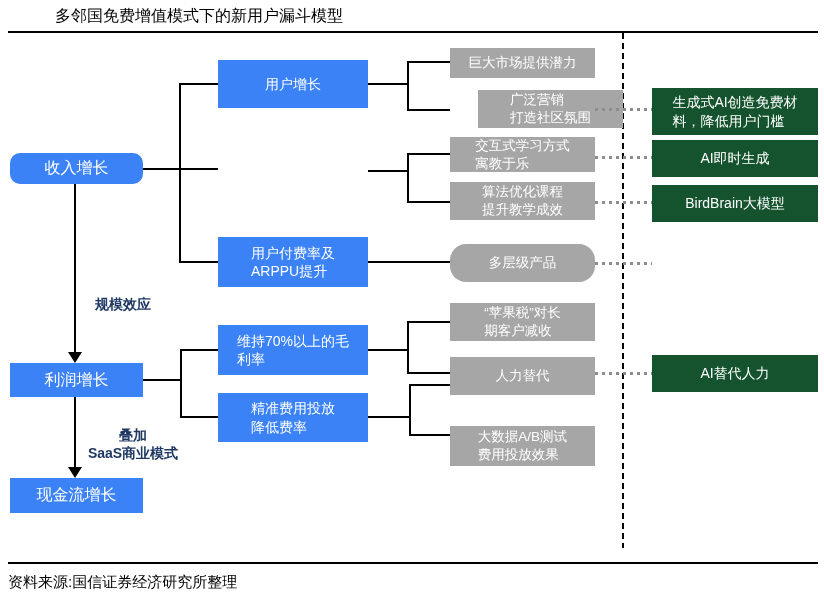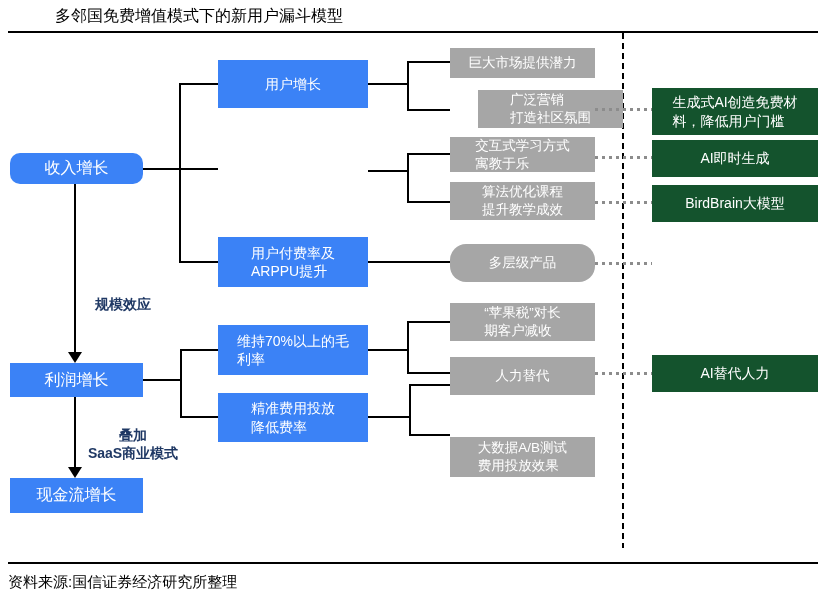--- a/index.html
+++ b/index.html
@@ -64,21 +64,21 @@
   <div class="box gray" style="left:450px;top:90px;width:145px;height:38px;margin-left:28px;">广泛营销
 打造社区氛围</div>
   <div class="box gray" style="left:450px;top:137px;width:145px;height:35px;">交互式学习方式
 寓教于乐</div>
   <div class="box gray" style="left:450px;top:182px;width:145px;height:38px;">算法优化课程
 提升教学成效</div>
   <div class="box gray" style="left:450px;top:244px;width:145px;height:38px;border-radius:16px;">多层级产品</div>
   <div class="box gray" style="left:450px;top:303px;width:145px;height:38px;">“苹果税”对长
 期客户减收</div>
   <div class="box gray" style="left:450px;top:357px;width:145px;height:38px;">人力替代</div>
-  <div class="box gray" style="left:450px;top:437px;width:145px;height:40px;">大数据A/B测试
+  <div class="box gray" style="left:450px;top:426px;width:145px;height:40px;">大数据A/B测试
 费用投放效果</div>
 
   <div class="box cyan" style="left:652px;top:88px;width:166px;height:47px;">生成式AI创造免费材
 料，降低用户门槛</div>
   <div class="box cyan" style="left:652px;top:185px;width:166px;height:37px;">BirdBrain大模型</div>
   <div class="box cyan" style="left:652px;top:140px;width:166px;height:37px;">AI即时生成</div>
   <div class="box cyan" style="left:652px;top:355px;width:166px;height:37px;">AI替代人力</div>
 
   <div class="line" style="left:143px;top:168px;width:75px;height:2px;"></div>
   <div class="line" style="left:179px;top:83px;width:2px;height:180px;"></div>

